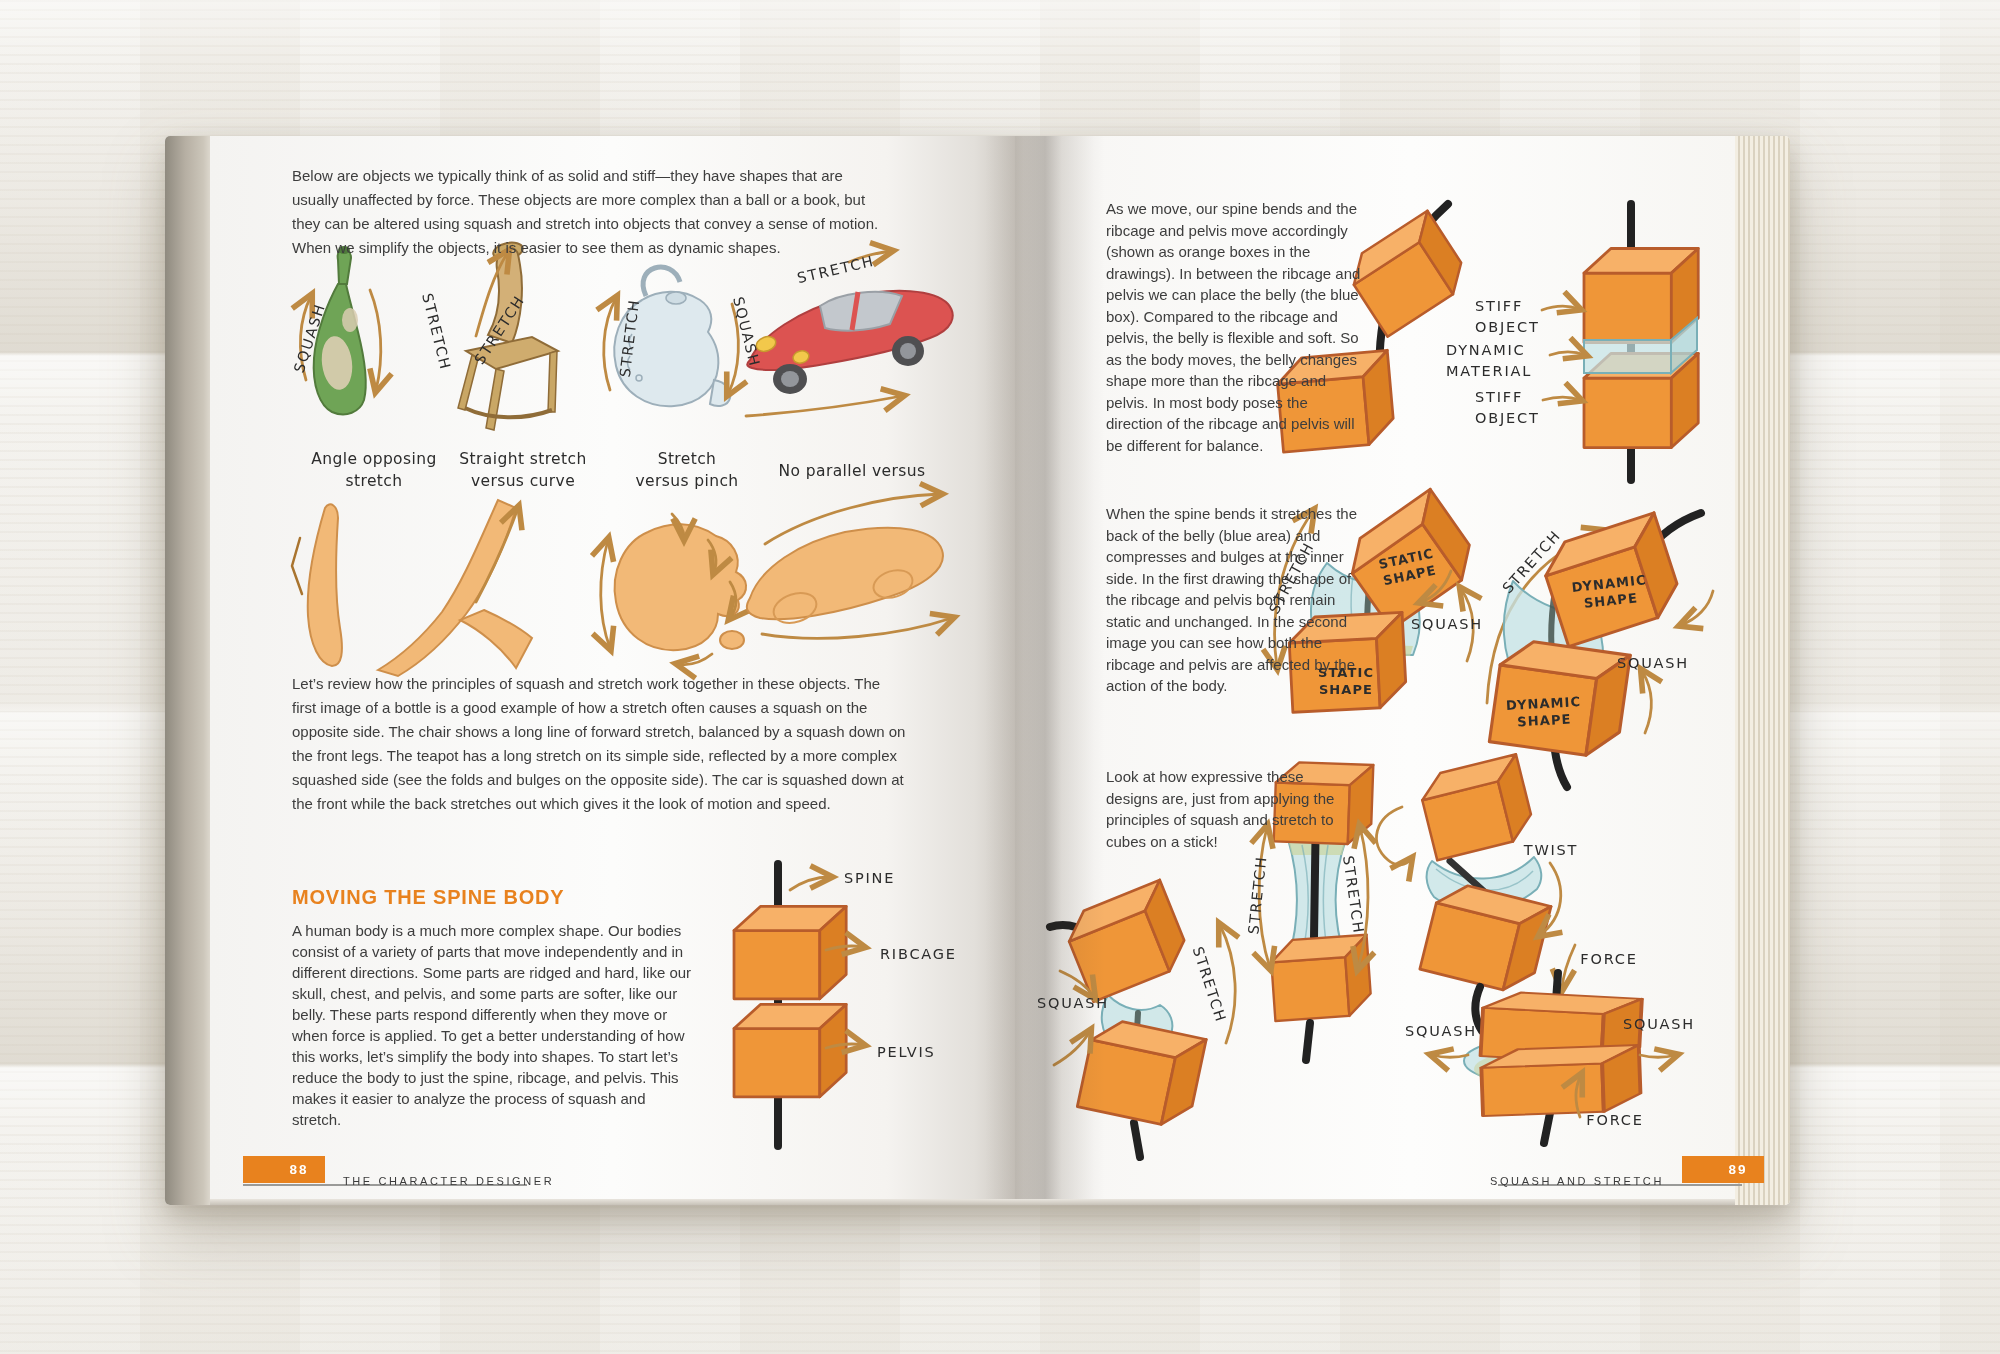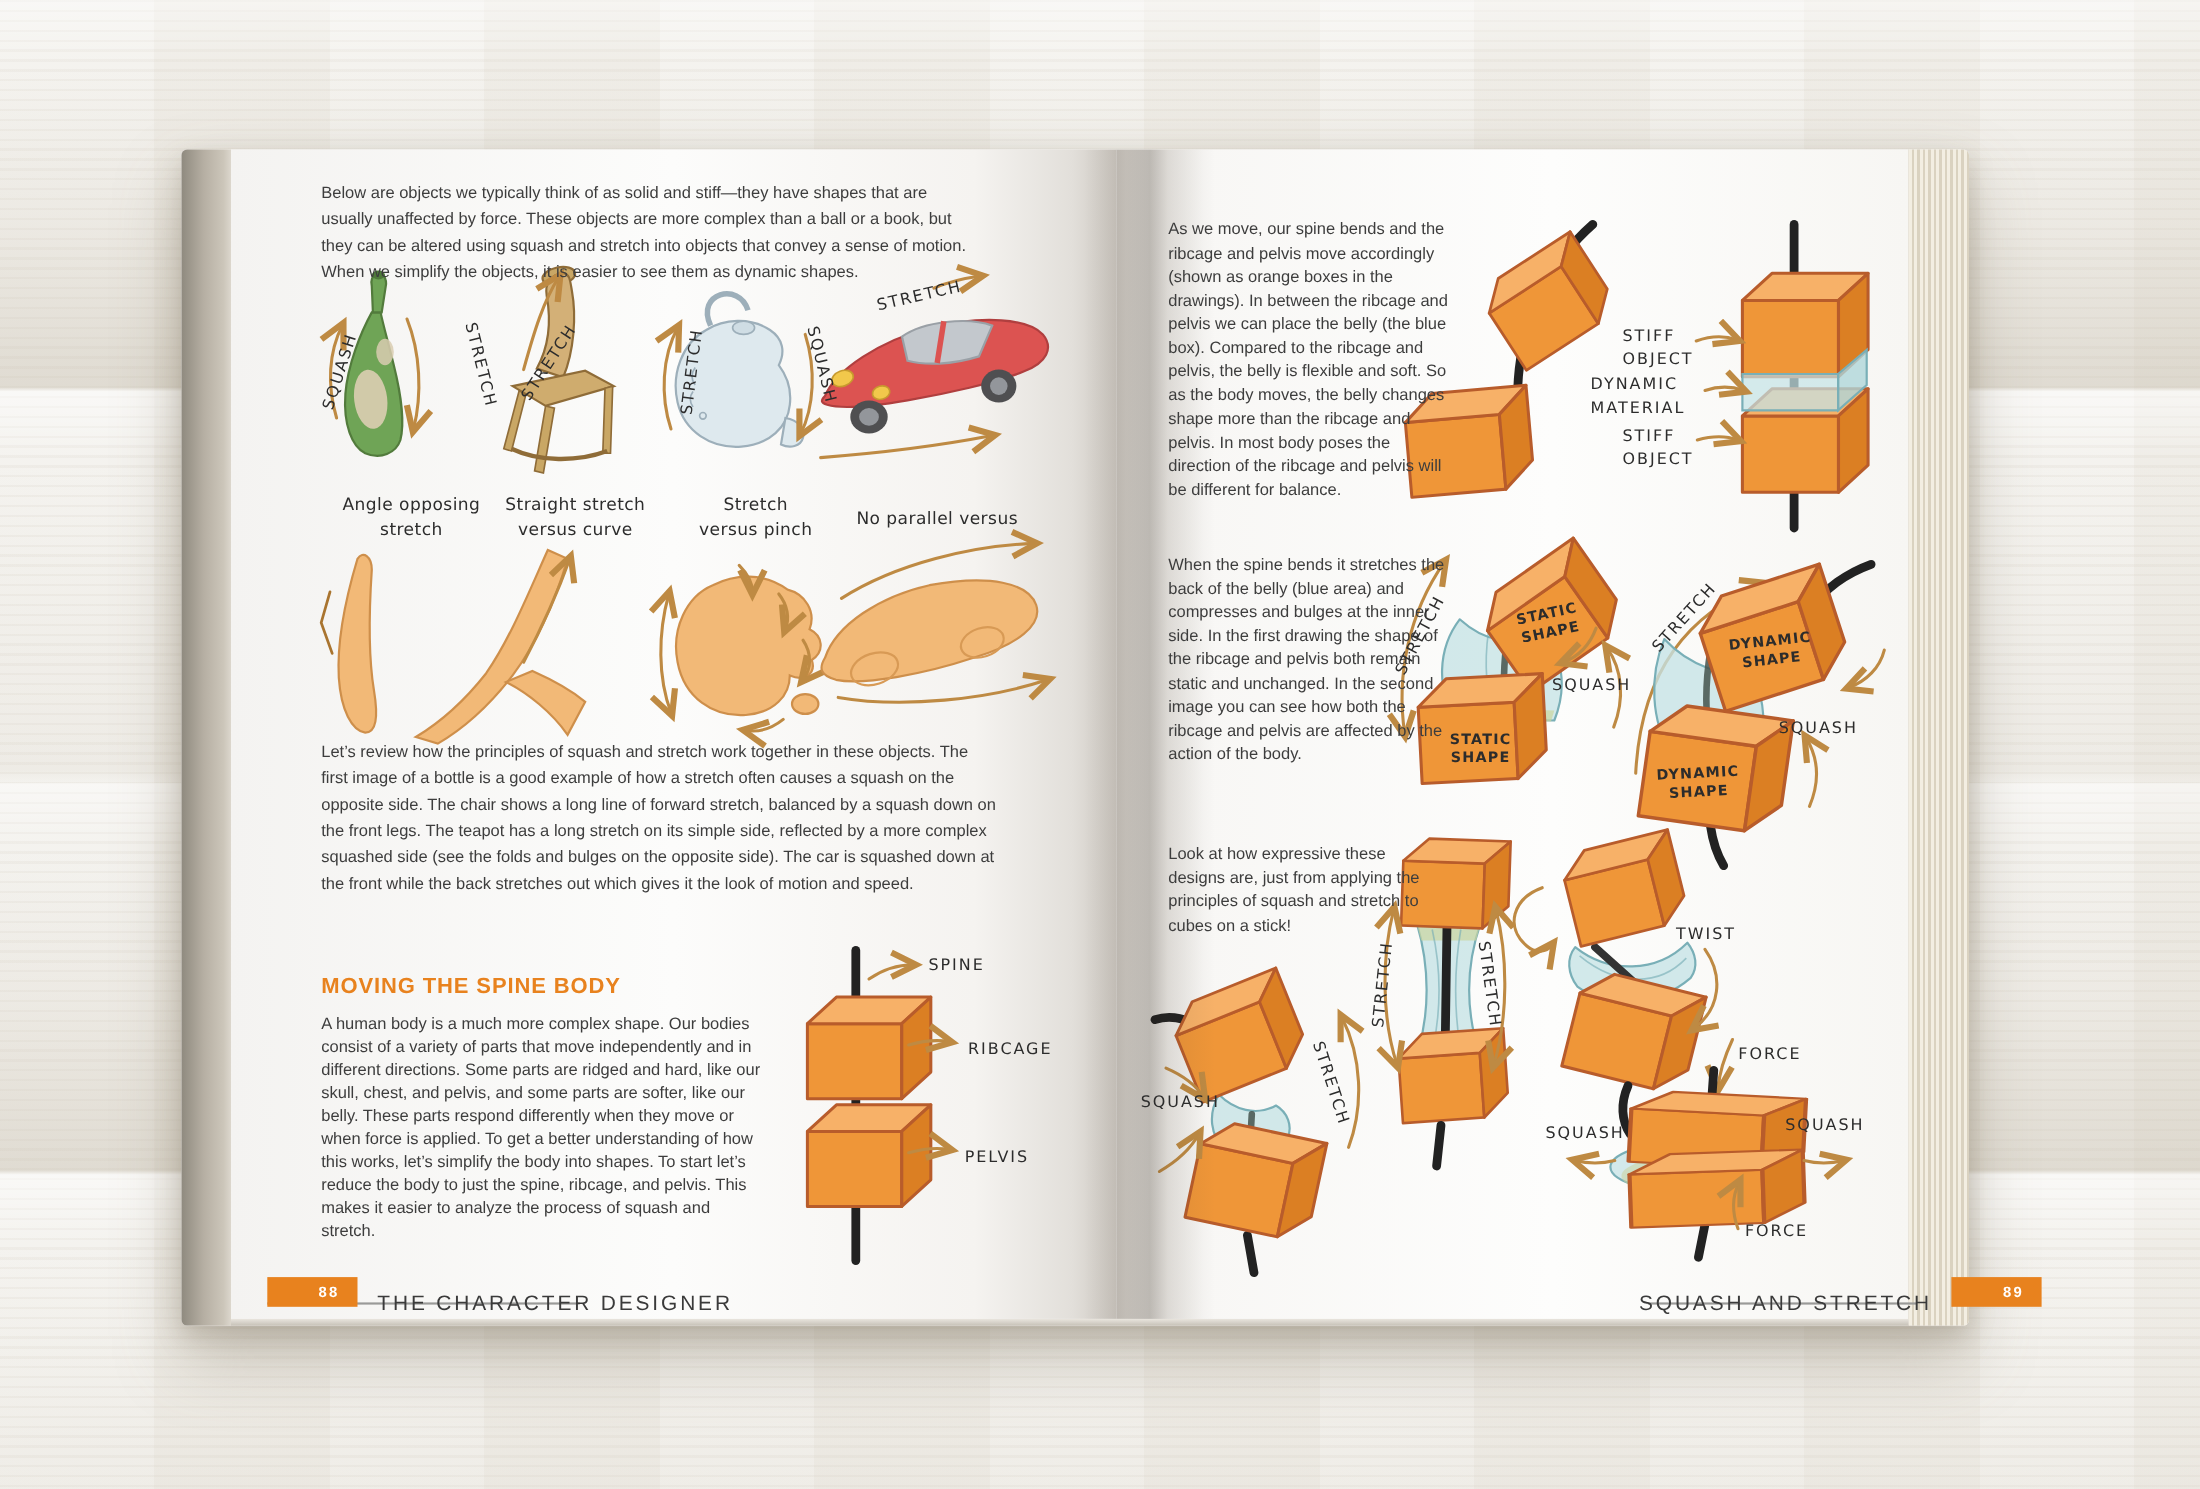--- a/index.html
+++ b/index.html
@@ -24,32 +24,32 @@
   .page-right{position:absolute;left:850px;top:0;bottom:6px;width:720px;
     background:linear-gradient(90deg,#c6c1ba 0%,#e6e3de 4%,#f8f7f5 11%,#fdfdfc 55%,#f7f6f3 100%);}
   .stack-right{position:absolute;right:0;top:0;bottom:0;width:55px;border-radius:0 5px 5px 0;
     background:repeating-linear-gradient(90deg,#f3eee2 0 3px,#dad2c0 3px 5px);}
   .stack-bottom{position:absolute;left:45px;right:55px;bottom:0;height:6px;
     background:linear-gradient(#e9e5de,#c7c2b8);}
   .gutter{position:absolute;left:985px;top:136px;width:120px;height:1063px;z-index:3;pointer-events:none;
     background:linear-gradient(90deg,rgba(60,50,40,0) 0%,rgba(60,50,40,.09) 32%,rgba(38,30,22,.22) 50%,rgba(60,50,40,.09) 64%,rgba(60,50,40,0) 100%);}
   .para{position:absolute;color:#3d3d3d;font-size:15px;line-height:24px;z-index:4;}
   .para.compact{line-height:21px;}
-  .para.rcol{line-height:21.5px;}
+  .para.rcol{line-height:21.5px;margin-left:44px;}
   .heading{position:absolute;font-weight:700;font-size:20px;letter-spacing:.8px;color:#E8821E;z-index:4;}
   .hand{position:absolute;font-family:"DejaVu Sans",sans-serif;color:#2c2c2c;font-size:14.5px;
     letter-spacing:1.8px;line-height:21px;white-space:pre-line;z-index:5;}
   .hand.ctr{transform:translate(-50%,-50%);text-align:center;}
   .boxlabel{font-weight:700;font-size:13px;letter-spacing:1.1px;line-height:17px;text-align:center;}
   .caption{position:absolute;font-family:"DejaVu Sans",sans-serif;font-size:15.5px;color:#2c2c2c;
     text-align:center;line-height:22px;white-space:pre-line;transform:translateX(-50%);z-index:5;letter-spacing:.4px;}
   .footer{position:absolute;display:flex;align-items:center;gap:18px;z-index:5;}
   .pagenum{background:#E8821E;color:#fff;font-weight:700;font-size:13.5px;letter-spacing:2px;
     width:52px;height:27px;display:flex;align-items:center;justify-content:center;padding-left:30px;}
-  .footer-title{font-size:19px;letter-spacing:2.6px;color:#3a3a3a;margin-top:24px;}
+  .footer-title{font-size:11px;letter-spacing:2.6px;color:#3a3a3a;margin-top:24px;}
   .rule{position:absolute;height:1.5px;background:#9a9a98;z-index:4;}
   svg.fig{position:absolute;z-index:2;overflow:visible;}
   .bf{fill:#EF9638}.bt{fill:#F7B168}.bs{fill:#DB7F23}
   #boxproto polygon{stroke:#B85C2B;stroke-width:2.5;stroke-linejoin:round}
   .arr{fill:none;stroke:#BE8A43;stroke-width:2.8;stroke-linecap:round;marker-end:url(#ah)}
   .arr2{fill:none;stroke:#BE8A43;stroke-width:2.8;stroke-linecap:round;marker-end:url(#ah);marker-start:url(#ahr)}
   .stick{stroke:#222;stroke-width:8;stroke-linecap:round;fill:none}
   .belly{fill:#C5E3E6;fill-opacity:.78;stroke:#79AFB7;stroke-width:2;stroke-linejoin:round}
   .bline{fill:none;stroke:#79AFB7;stroke-width:1.5;opacity:.65}
   .green{fill:#CBD6A0;opacity:.7}

